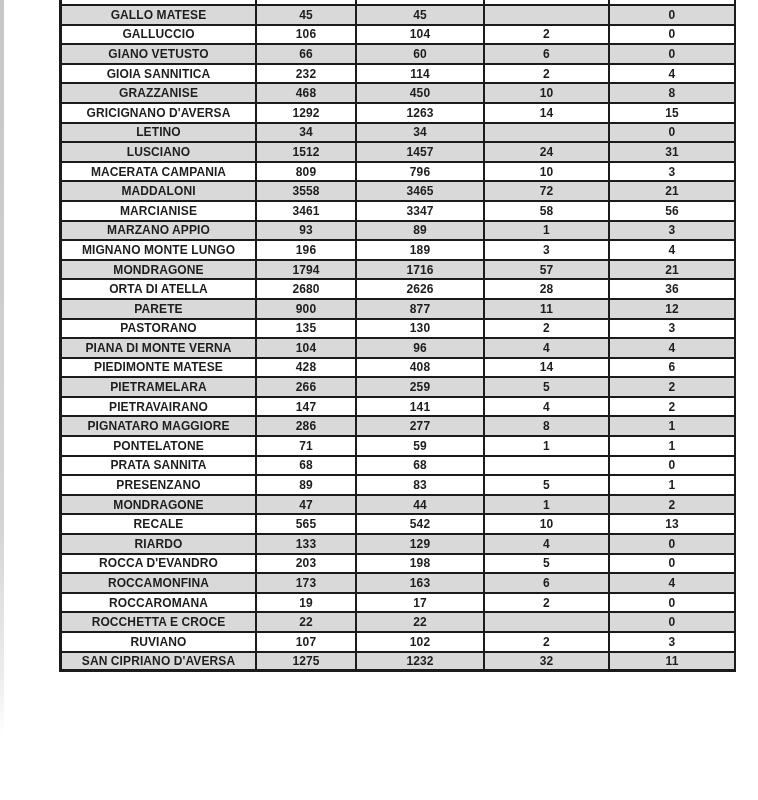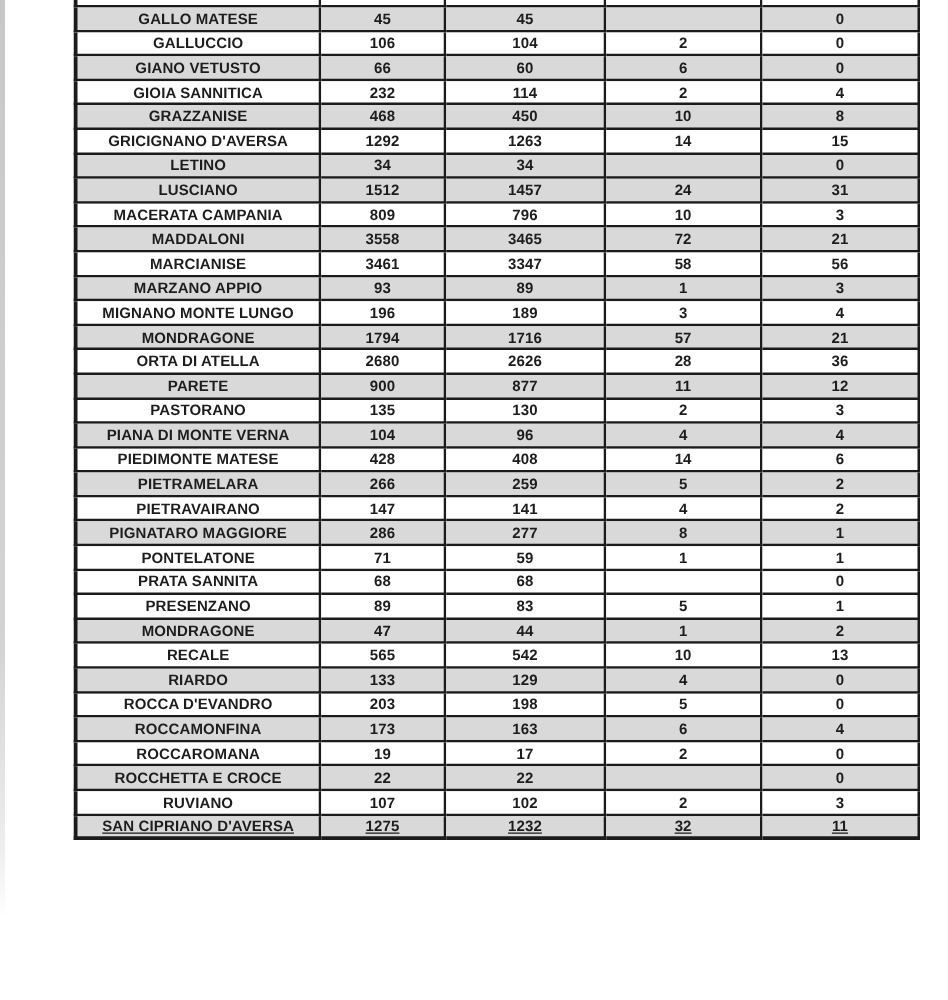--- a/index.html
+++ b/index.html
@@ -43,21 +43,21 @@
     color: #1d1d1d;
     line-height: 1;
     letter-spacing: 0.1px;
     white-space: nowrap;
     overflow: hidden;
   }
   table.muni-table td:first-child { border-left: 3px solid #1b1b1b; }
   table.muni-table tr.partial td { height: 6px; background: #ffffff; }
   table.muni-table tr.shaded td { background: #d9d9d9; }
   table.muni-table tr.plain td { background: #ffffff; }
-  table.muni-table tr:last-child td { border-bottom: 3px solid #1b1b1b; text-decoration: underline; }
+  table.muni-table tr:last-child td { border-bottom: 3px solid #1b1b1b; }
   .col-name { width: 198px; }
   .col-v1   { width: 100px; }
   .col-v2   { width: 128px; }
   .col-v3   { width: 125px; }
   .col-v4   { width: 126px; }
 </style>
 </head>
 <body>
 
 <div class="page-edge-strip"></div>

